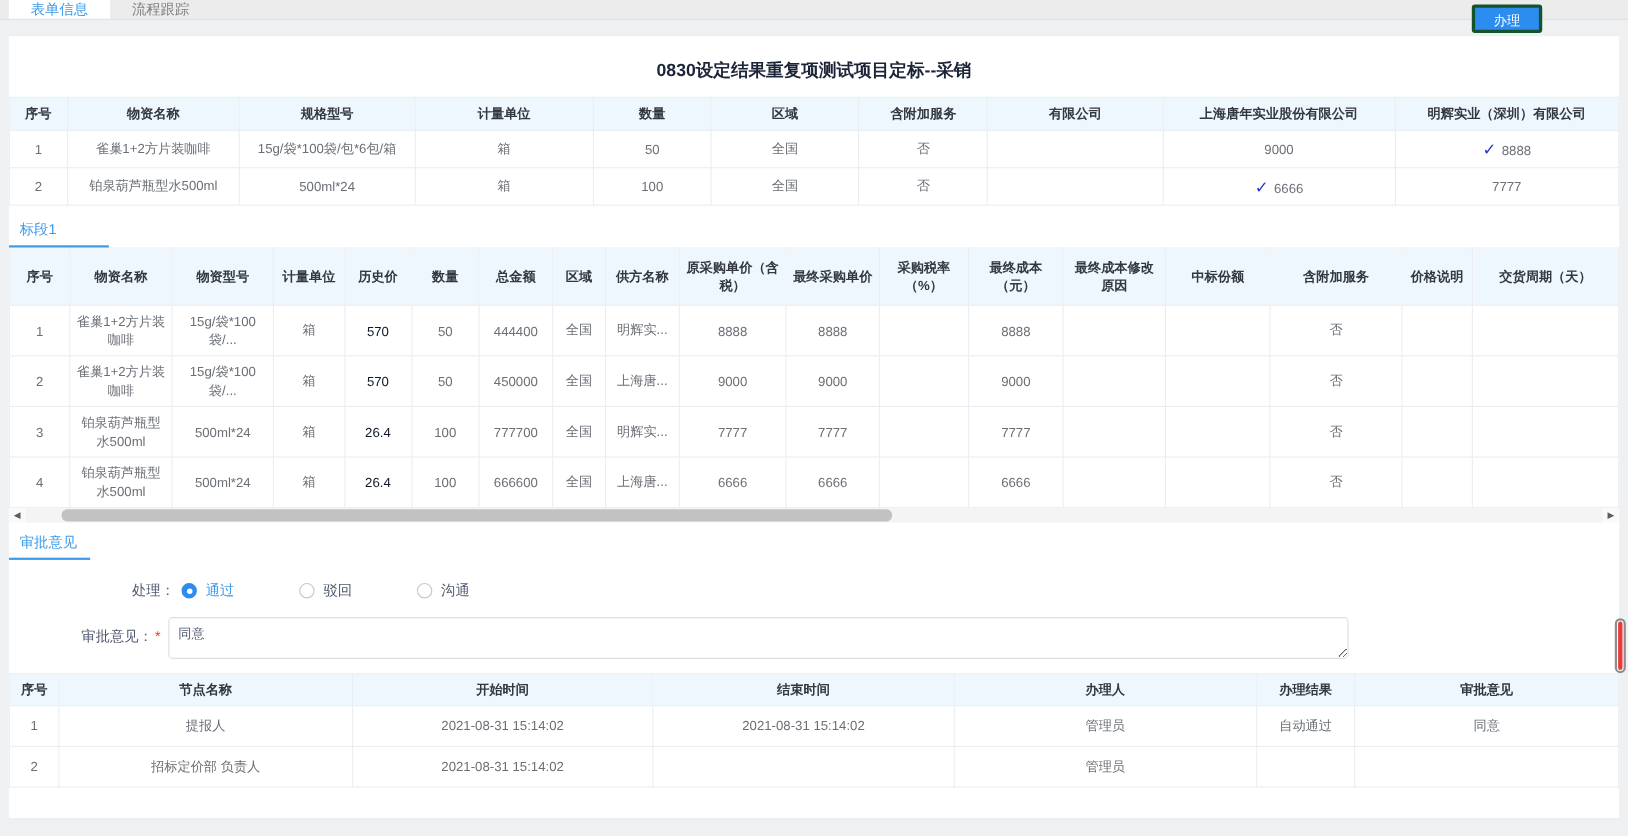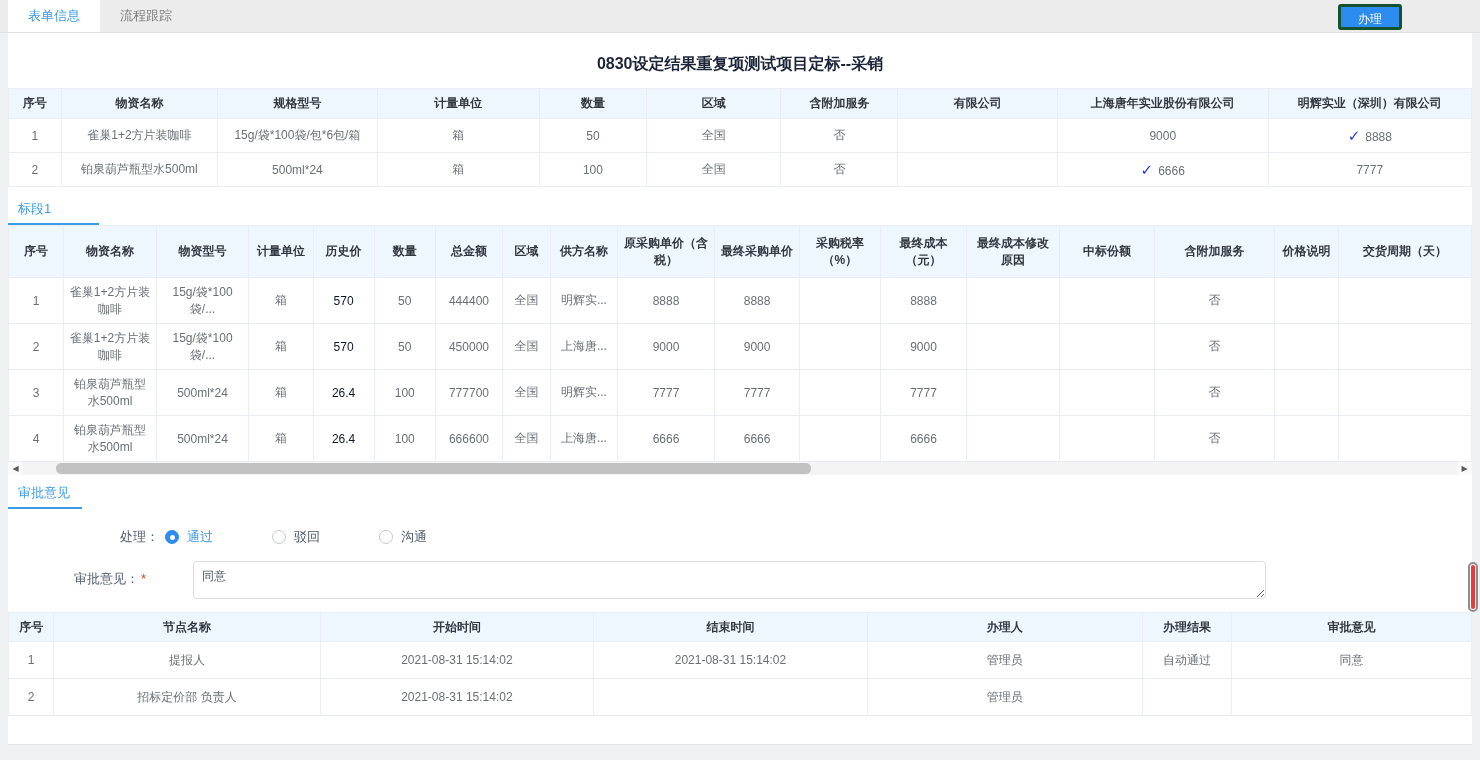--- a/index.html
+++ b/index.html
@@ -4,21 +4,21 @@
 <style>
   html,body{margin:0;padding:0;}
   body{
     width:1480px;height:760px;position:relative;overflow:hidden;
     background:#eef0f2;
     font-family:"Liberation Sans","DejaVu Sans",sans-serif;
     -webkit-font-smoothing:antialiased;
   }
   
   .tabbar{
-    position:absolute;left:0;top:0;right:0;height:33px;
+    position:absolute;left:0;top:0;right:0;height:18px;
     background:#ececec;border-bottom:1px solid #e0e0e0;
     display:flex;align-items:stretch;padding-left:8px;box-sizing:border-box;
   }
   .tab{
     padding:0 20px;display:flex;align-items:center;justify-content:center;
     font-size:13px;color:#7f7f7f;cursor:pointer;white-space:nowrap;
   }
   .tab.active{background:#ffffff;color:#3d9ae8;}
   .tabbar-actions{position:absolute;right:9px;top:4px;display:flex;gap:9px;}
   .btn{
@@ -65,21 +65,21 @@
   .hthumb{position:absolute;left:33px;top:1px;width:755px;height:11px;background:#c2c2c2;border-radius:5px;cursor:pointer;}
   
   .handle-row{margin:19px 0 0 112px;display:flex;align-items:center;font-size:13px;color:#515a6e;}
   .handle-label{margin-right:6px;}
   .radio{display:inline-flex;align-items:center;margin-right:47px;cursor:pointer;font-size:13px;color:#515a6e;}
   .rc{width:14px;height:14px;border:1px solid #c5c8ce;border-radius:50%;background:#fff;
       display:inline-flex;align-items:center;justify-content:center;margin-right:8px;box-sizing:border-box;}
   .radio.selected .rc{background:#2d8cf0;border-color:#2d8cf0;}
   .rd{width:5px;height:5px;background:#fff;border-radius:50%;}
   .radio.selected .rt{color:#3d9ae8;}
-  .comment-row{display:flex;align-items:flex-start;margin:15px 0 0 0;gap:40px;}
+  .comment-row{display:flex;align-items:flex-start;margin:15px 0 0 0;}
   .comment-label{width:138px;text-align:right;font-size:13px;color:#515a6e;padding-top:9px;box-sizing:border-box;}
   .req{color:#ed4014;margin-left:2px;}
   .comment-row textarea{
     margin-left:7px;width:1055px;height:24px;min-height:24px;
     border:1px solid #dcdee2;border-radius:4px;padding:6px 8px;
     font-size:12px;color:#515a6e;font-family:inherit;resize:both;outline:none;
   }
   #history-table{margin-top:13px;}
   
   .vscroll{

